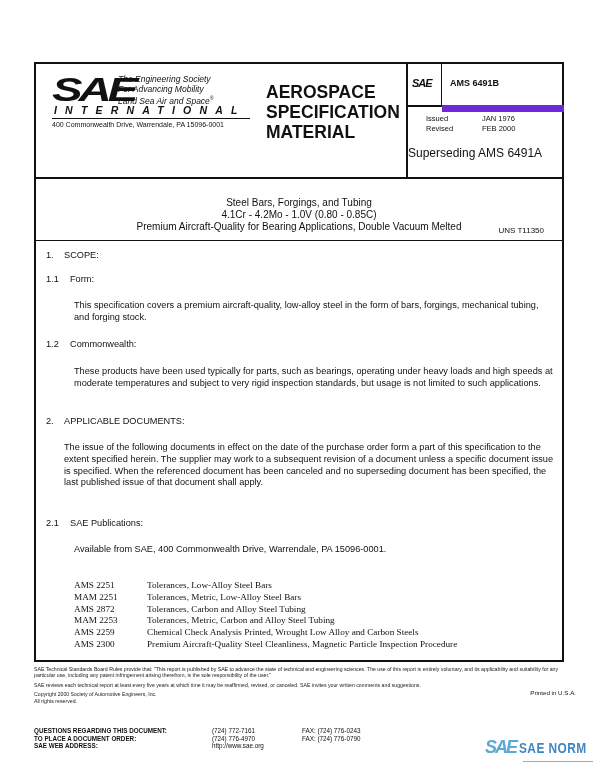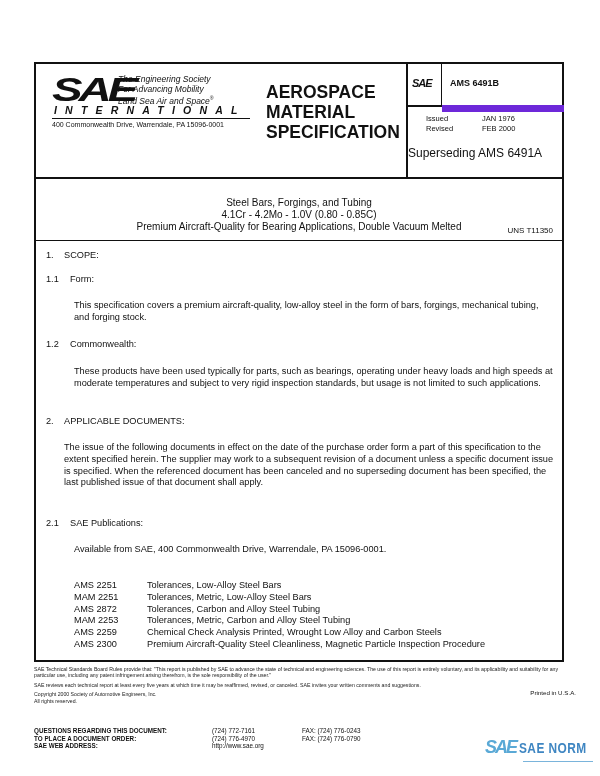--- a/index.html
+++ b/index.html
@@ -17,27 +17,27 @@
   .sae-mini-cell{position:absolute;left:0;top:0;width:33px;height:41px;border-right:1px solid #111;border-bottom:2px solid #111;}
   .sae-mini{position:absolute;left:4px;top:13px;font-weight:bold;font-style:italic;font-size:11px;letter-spacing:-1px;}
   .ams-cell{position:absolute;left:34px;top:0;width:122px;height:41px;border-bottom:7px solid #6d28d9;}
   .ams-num{position:absolute;left:8px;top:14px;font-size:9px;font-weight:bold;}
   .dates{position:absolute;left:6px;top:50px;font-size:7.5px;line-height:10px;}
   .dates .row{display:flex;}
   .dates .lbl{width:56px;padding-left:12px;}
   .supersede{position:absolute;left:0;top:82px;font-size:12px;}
   .title-block{position:absolute;left:0;top:115px;width:526px;height:61px;border-bottom:1px solid #111;text-align:center;font-size:10px;line-height:12px;}
   .title-block .l1{margin-top:18px;}
-  .uns{position:absolute;right:9px;top:46px;font-size:8px;}
+  .uns{position:absolute;right:18px;top:46px;font-size:8px;}
   .body{position:absolute;left:10px;top:186px;width:510px;font-size:9.2px;line-height:11.8px;}
   .sec{position:absolute;left:0;white-space:nowrap;}
   .sec .num{display:inline-block;width:24px;}
   .para{position:absolute;left:28px;width:480px;}
   .docs{position:absolute;left:28px;top:330px;}
-  .docs .row{display:flex;white-space:nowrap;height:11.8px;}
+  .docs .row{display:flex;white-space:nowrap;height:11.8px;font-family:Liberation Serif, serif;}
   .docs .code{width:73px;}
   .footer{position:absolute;left:34px;top:666px;width:540px;font-size:5.2px;line-height:6.4px;color:#222;}
   .footer p{margin:0 0 3px 0;}
   .printed{position:absolute;right:24px;top:689px;font-size:6.2px;}
   .contacts{position:absolute;left:34px;top:727px;font-size:6.3px;line-height:7.5px;font-weight:bold;}
   .contacts .row{display:flex;}
   .contacts .c1{width:178px;}
   .contacts .c2{width:90px;font-weight:normal;}
   .contacts .c3{font-weight:normal;}
   .norm-logo{position:absolute;left:485px;top:737px;width:115px;height:28px;}
@@ -56,22 +56,22 @@
         <div>The Engineering Society</div>
         <div>For Advancing Mobility</div>
         <div><span>Land Sea Air and Space</span><sup style="font-size:5px">®</sup></div>
       </div>
       <div class="intl">INTERNATIONAL</div>
       <div class="logo-rule"></div>
       <div class="addr">400 Commonwealth Drive, Warrendale, PA 15096-0001</div>
     </div>
     <div class="ams-title">
       <div>AEROSPACE</div>
+      <div>SPECIFICATION</div>
       <div>MATERIAL</div>
-      <div>SPECIFICATION</div>
     </div>
     <div class="right-block">
       <div class="sae-mini-cell">
         <span class="sae-mini">SAE</span>
       </div>
       <div class="ams-cell">
         <span class="ams-num">AMS 6491B</span>
       </div>
       <div class="dates">
         <div class="row">

